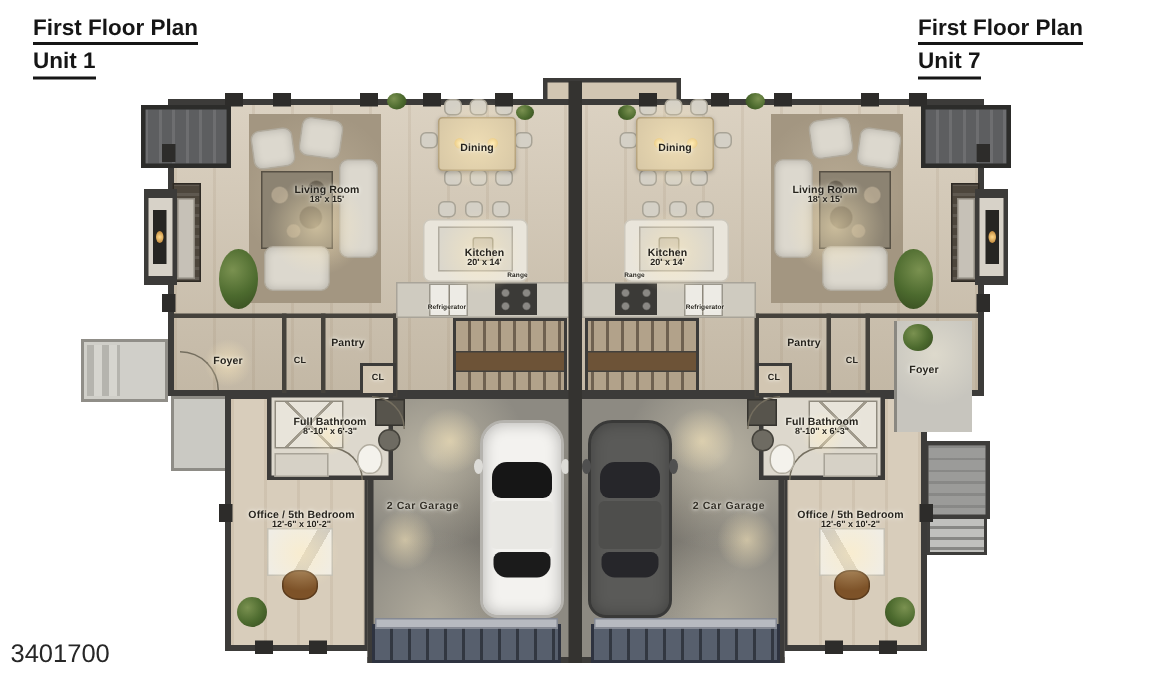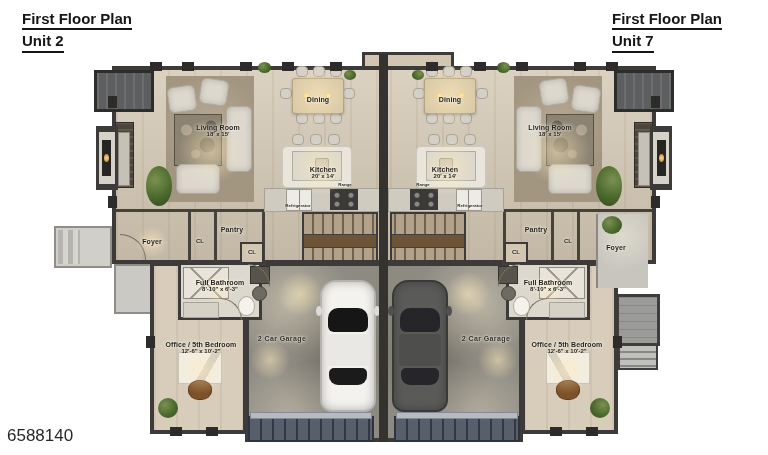--- a/index.html
+++ b/index.html
@@ -136,21 +136,21 @@
   .lbl.cl .nm{font-size:6px;}
   .lbl.gar .nm{font-size:7px;letter-spacing:.4px;color:#322e26;}
 </style>
 </head>
 <body>
 
 <div class="page">
 
   <div class="hdr" style="left:22px;top:10px;">
     <div><span>First Floor Plan</span></div>
-    <div><span>Unit 2</span></div>
+    <div><span>Unit 1</span></div>
   </div>
   <div class="hdr" style="left:612px;top:10px;">
     <div><span>First Floor Plan</span></div>
     <div><span>Unit 7</span></div>
   </div>
 
   <div class="abs bump-floor" style="left:362px;top:52px;width:92px;height:20px;z-index:1;"></div>
 
   <div class="unit u1" id="unit1-shapes">
     <div class="abs body-floor" style="left:112px;top:66px;width:272px;height:198px;"></div>
@@ -461,14 +461,14 @@
       <span class="dm">8'-10" x 6'-3"</span>
     </div>
   <div class="lbl" style="left:567px;top:347px;">
     <span class="nm">Office / 5th Bedroom</span>
       <span class="dm">12'-6" x 10'-2"</span>
     </div>
   <div class="lbl gar" style="left:486px;top:338px;">
     <span class="nm">2 Car Garage</span>
     </div>
 
-  <div class="listing-id">6588140</div>
+  <div class="listing-id">3401700</div>
 </div>
 
 </body></html>

